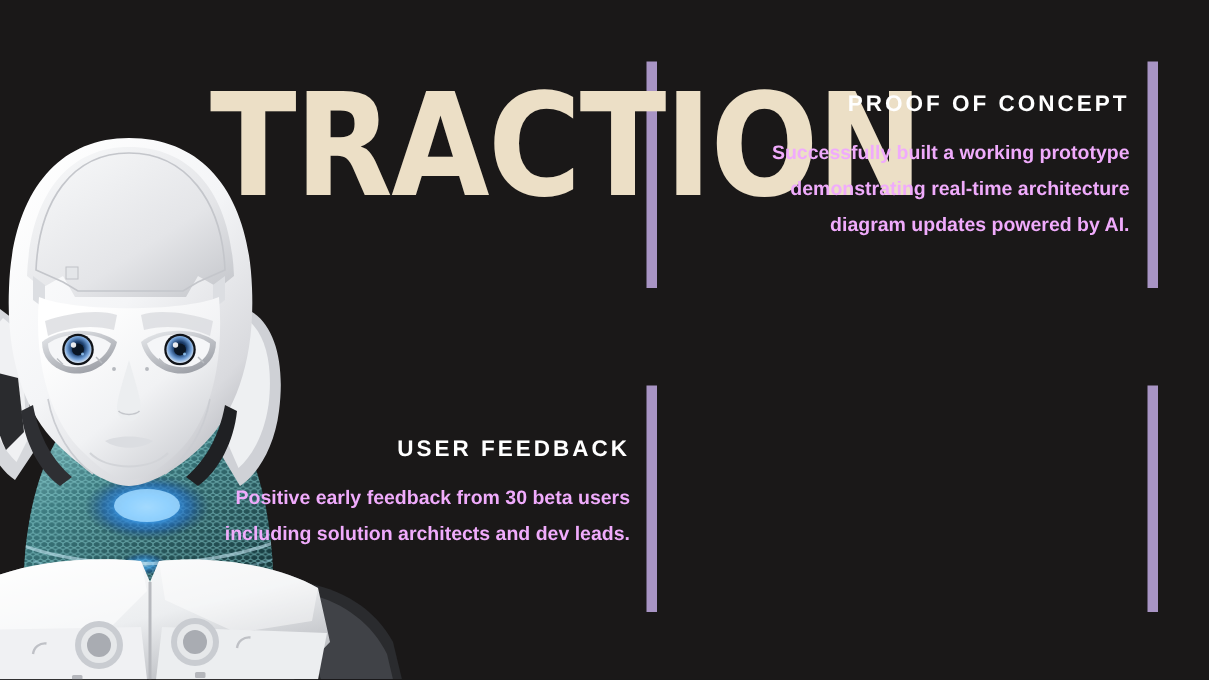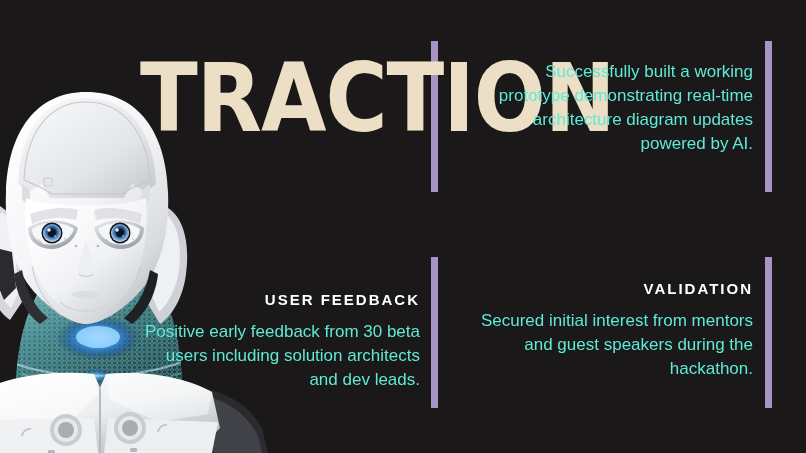--- a/index.html
+++ b/index.html
@@ -61,23 +61,23 @@
     color:#ffffff;
     font-size:15px;
     font-weight:bold;
     letter-spacing:2.0px;
     line-height:20px;
     margin-bottom:10px;
     white-space:nowrap;
   }
 
   .block-body {
-    color:#5eead4;
-    font-size:17px;
-    font-weight:400;
+    color:#f0abfc;
+    font-size:13px;
+    font-weight:700;
     line-height:24px;
   }
 
   #block-proof-of-concept { left:478px; top:60px;  width:275px; }
   #block-validation       { left:478px; top:279px; width:275px; }
   #block-user-feedback    { left:145px; top:290px; width:275px; }
 </style>
 </head>
 <body>
 
@@ -236,26 +236,23 @@
   </div>
 
   <div class="accent-bar" id="accent-bar-title"></div>
   <div class="accent-bar" id="accent-bar-poc"></div>
   <div class="accent-bar" id="accent-bar-feedback"></div>
   <div class="accent-bar" id="accent-bar-validation"></div>
 
   <div id="slide-title">TRACTION</div>
 
   <div class="text-block" id="block-proof-of-concept">
+    <div class="block-heading">PROOF OF CONCEPT</div>
     <div class="block-body">Successfully built a working prototype demonstrating real-time architecture diagram updates powered by AI.</div>
   </div>
 
-  <div class="text-block" id="block-validation">
-    <div class="block-heading">VALIDATION</div>
-    <div class="block-body">Secured initial interest from mentors and guest speakers during the hackathon.</div>
-  </div>
 
   <div class="text-block" id="block-user-feedback">
     <div class="block-heading">USER FEEDBACK</div>
     <div class="block-body">Positive early feedback from 30 beta users including solution architects and dev leads.</div>
   </div>
 
 </div>
 
 </body></html>

